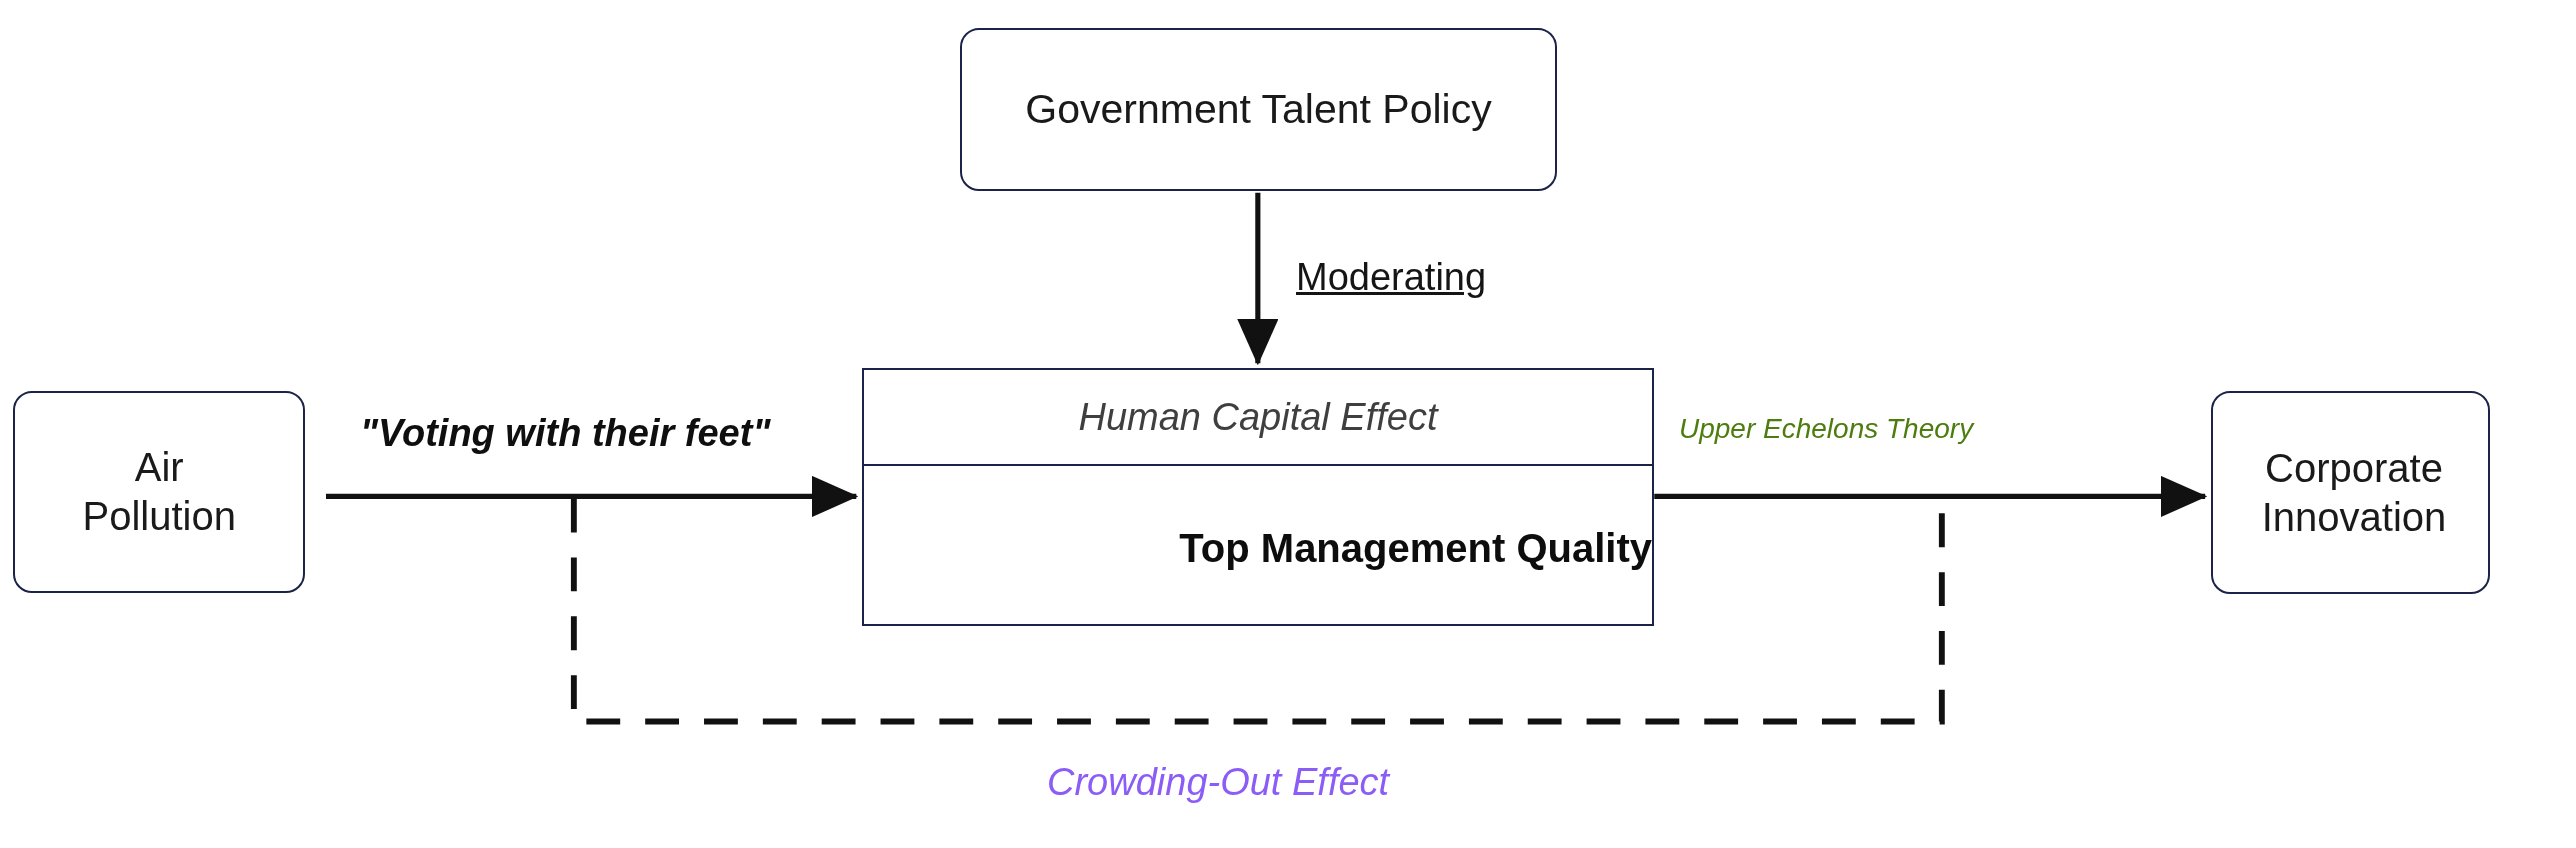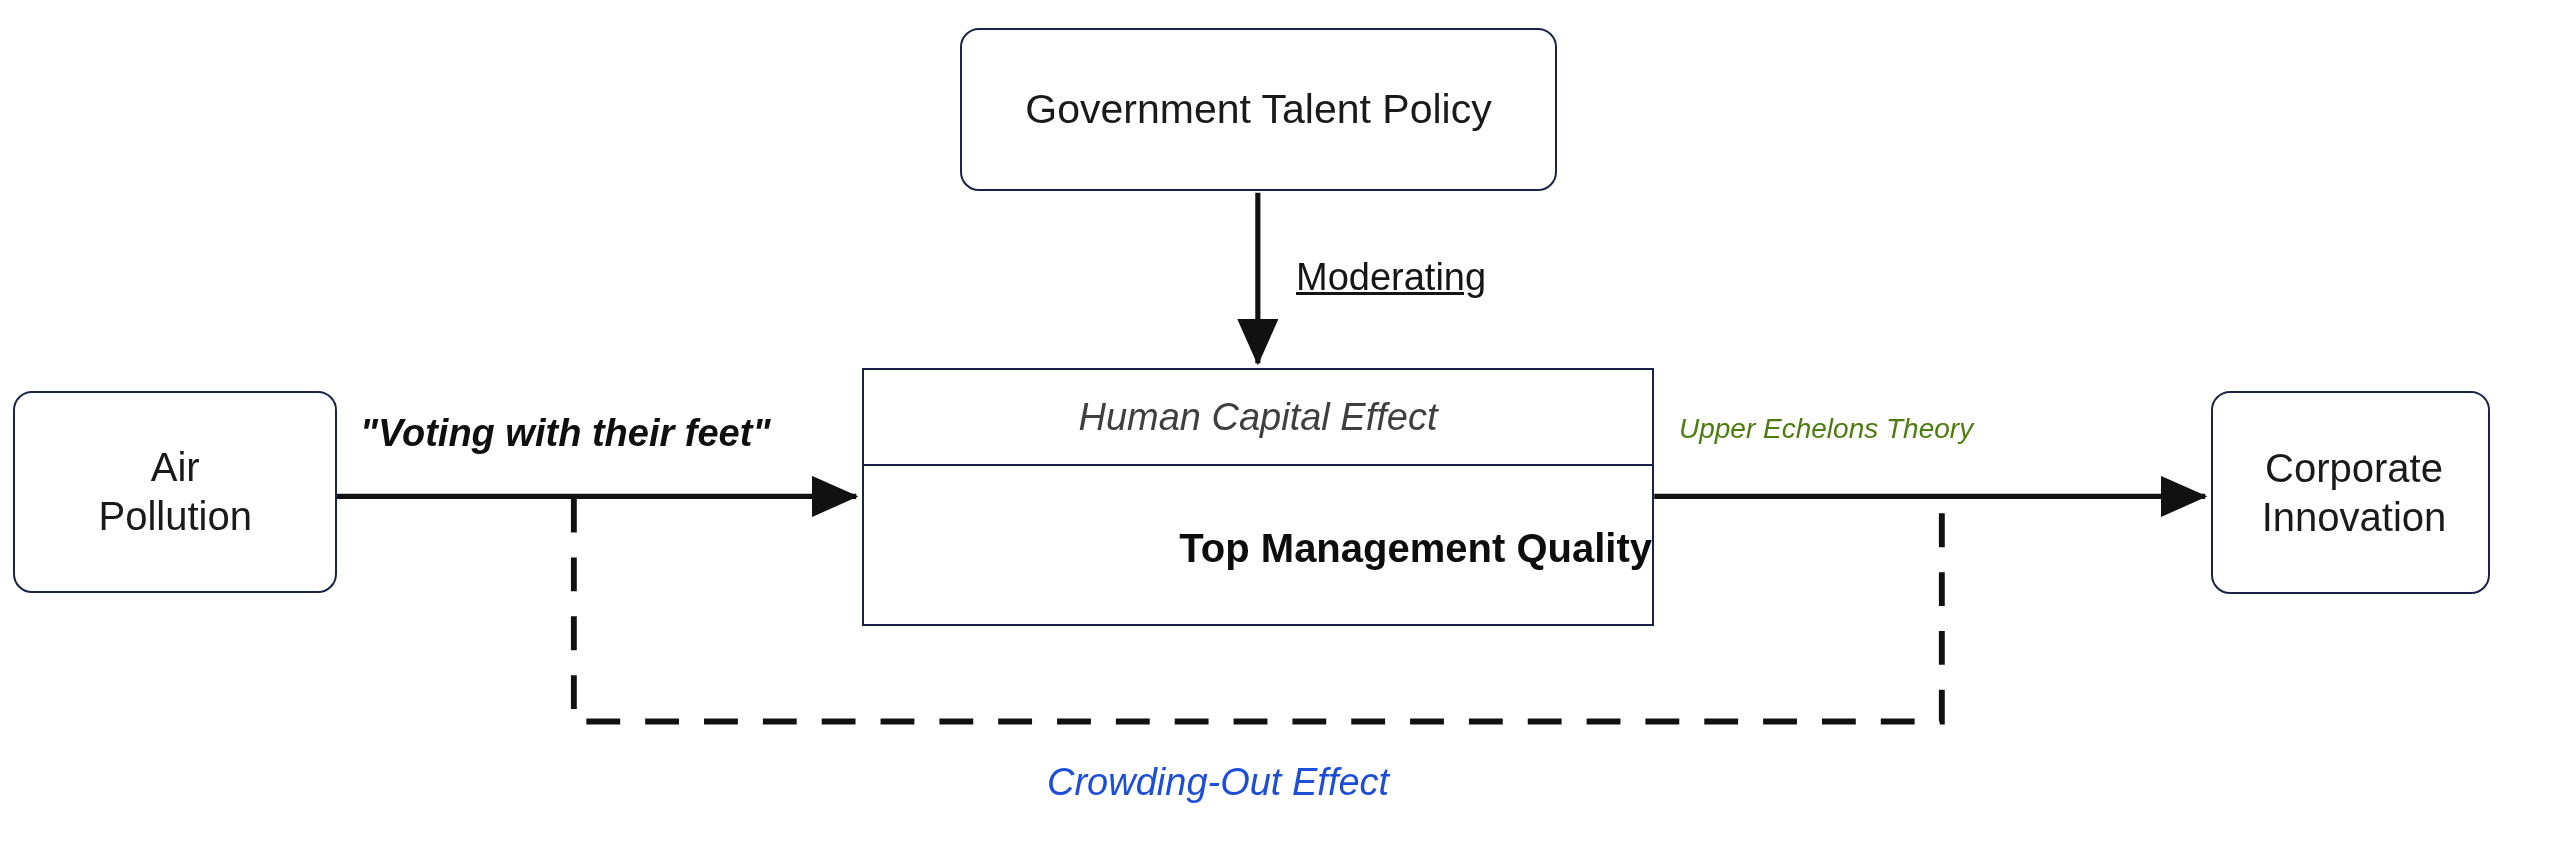--- a/index.html
+++ b/index.html
@@ -41,21 +41,21 @@
     color: #1a1a1a;
     font-size: 40px;
     line-height: 1.22;
     white-space: pre-line;
     font-family: "Liberation Sans", sans-serif;
   }
   
   #node-air-pollution {
     left: 13.2px;
     top: 391px;
-    width: 324px;
+    width: 292px;
     height: 202px;
   }
   
   #node-corporate-innovation {
     left: 2211px;
     top: 391px;
     width: 279px;
     height: 203px;
     padding-left: 7px;
   }
@@ -139,21 +139,21 @@
     top: 256px;
     font-size: 38px;
     color: #151515;
     text-decoration: underline;
   }
   #edge-label-crowding {
     left: 1047px;
     top: 761px;
     font-size: 38px;
     font-style: italic;
-    color: #1d4ed8;
+    color: #8b5cf6;
   }
 </style>
 </head>
 <body>
 
 <div id="diagram-root">
 
   <svg id="diagram-svg" viewBox="0 0 3502 1153">
     <defs>
       <marker id="arrowhead" markerWidth="9" markerHeight="8" refX="8.6" refY="4" orient="auto" markerUnits="strokeWidth">

